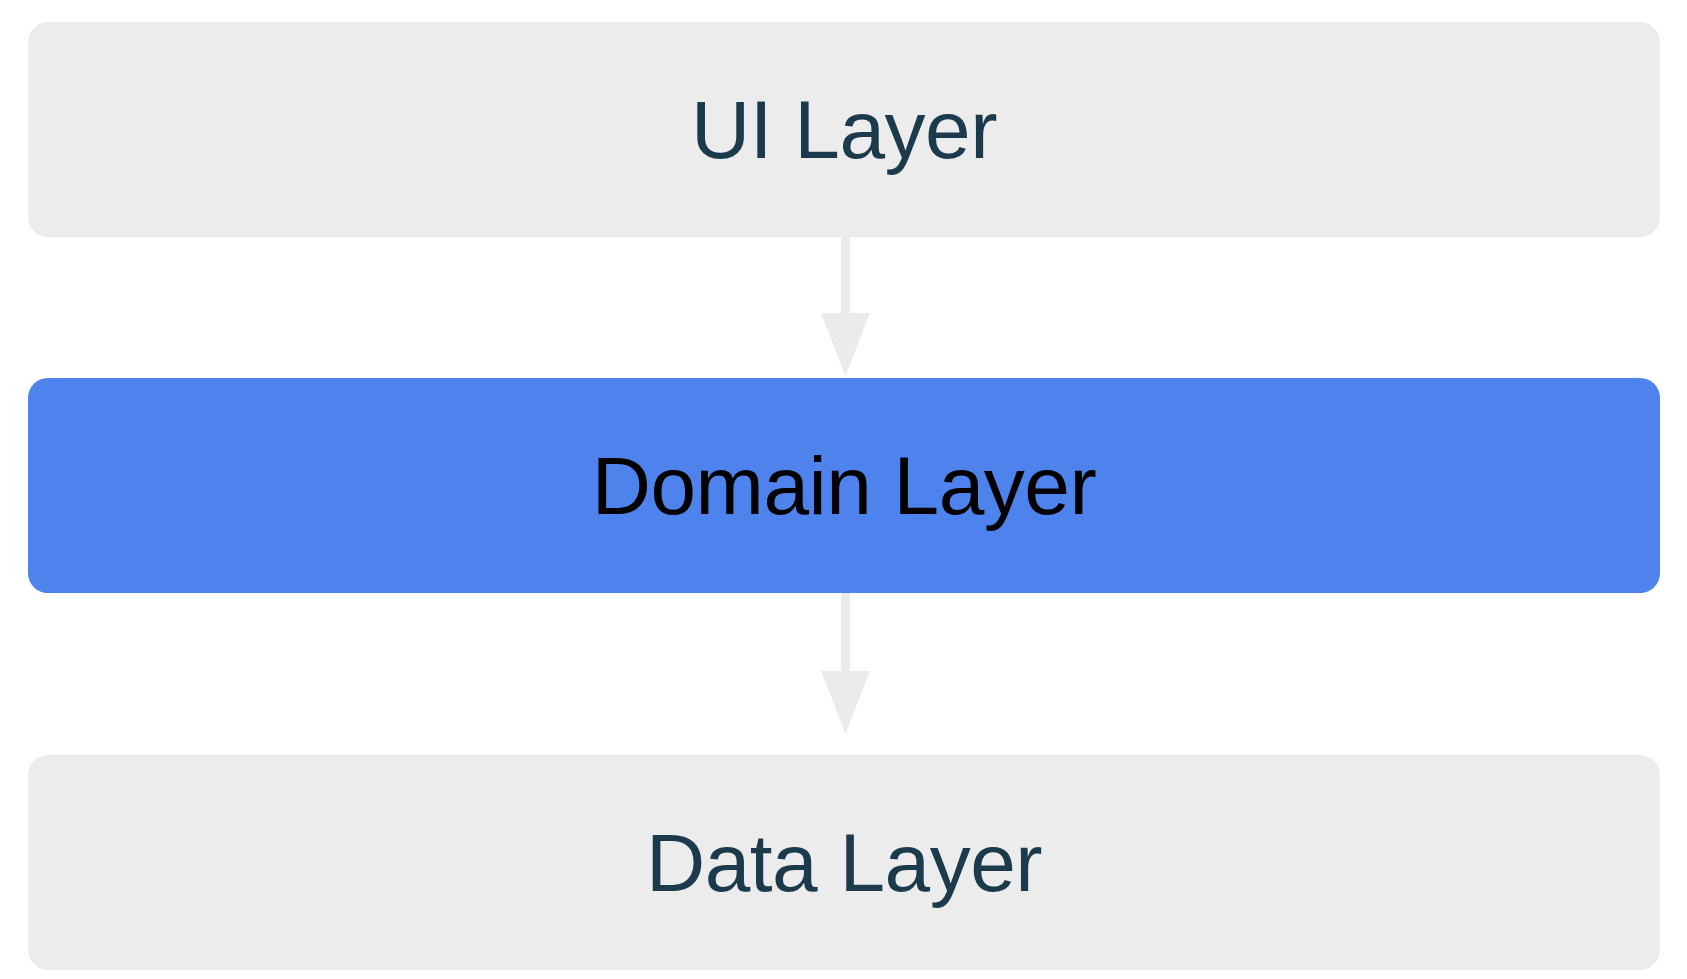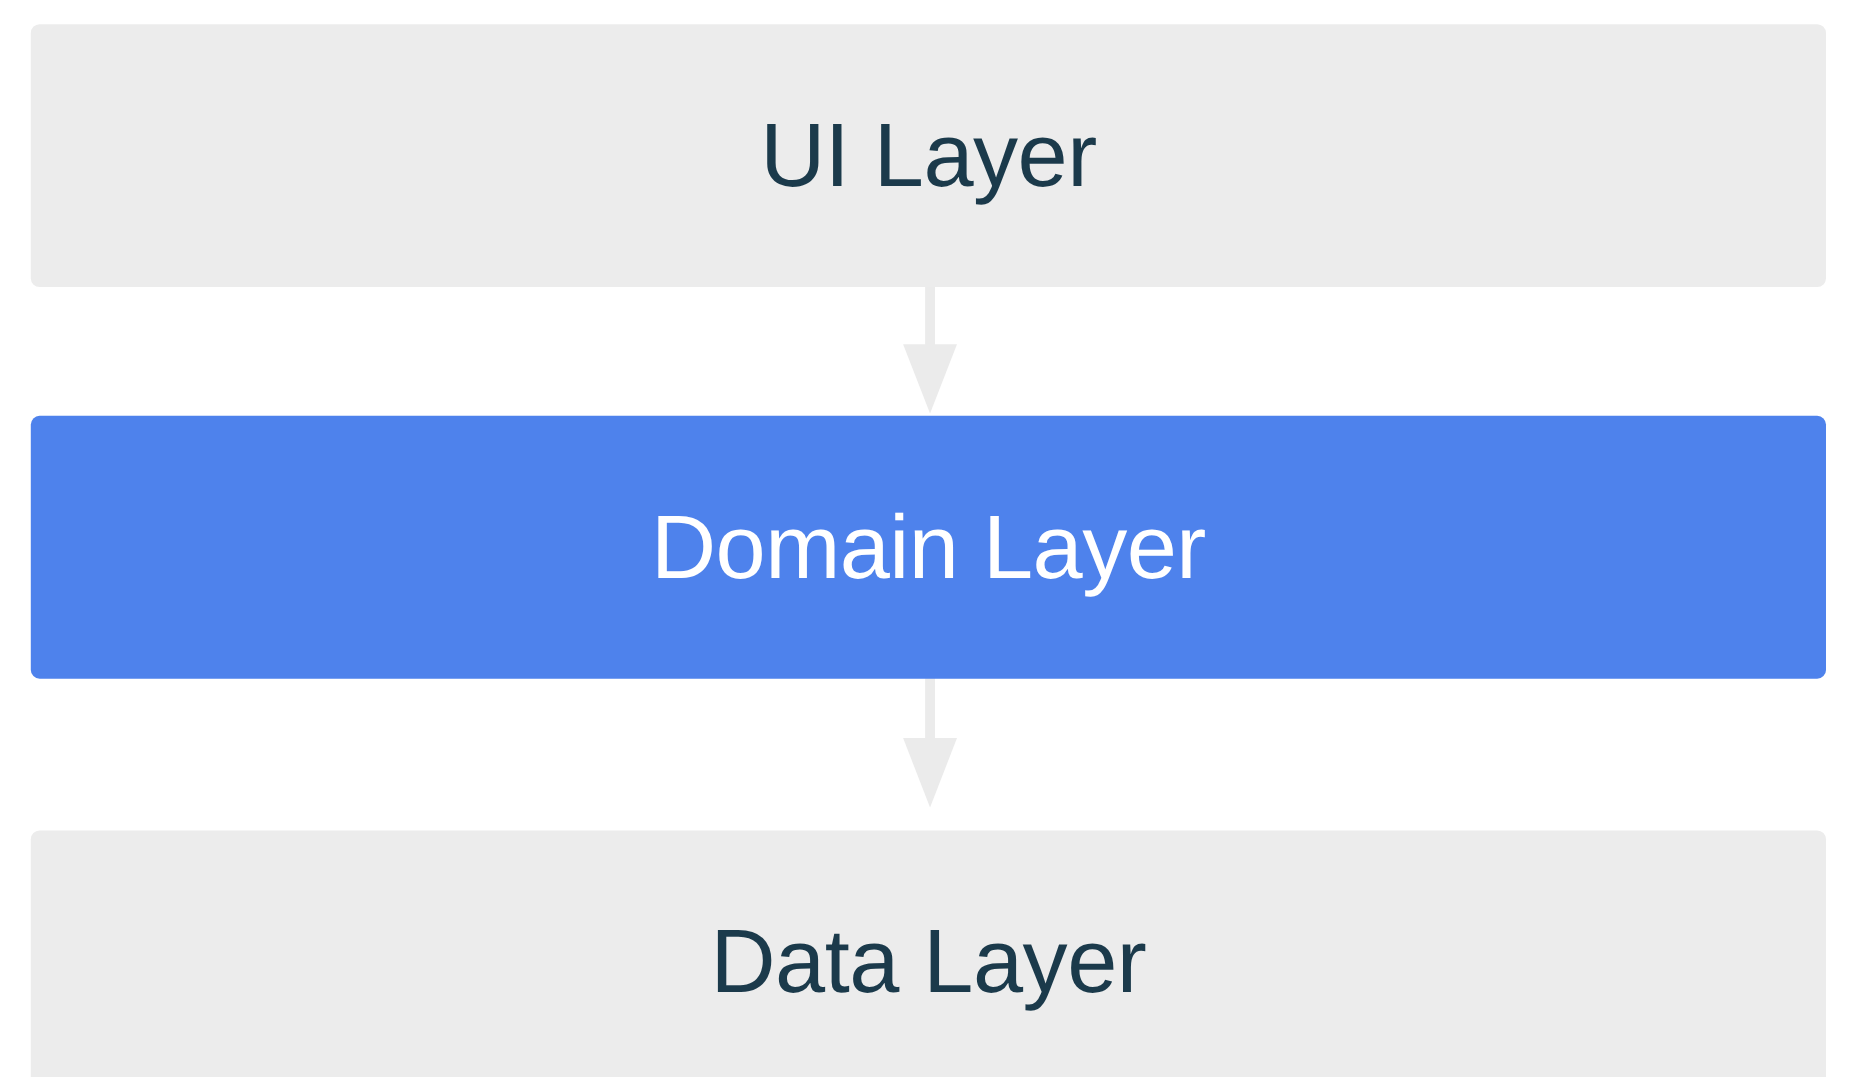--- a/index.html
+++ b/index.html
@@ -15,22 +15,22 @@
     width: 1687px;
     height: 979px;
     background: #ffffff;
     overflow: hidden;
   }
 
   .layer-node {
     position: absolute;
     left: 28px;
     width: 1632px;
-    height: 239px;
-    border-radius: 8px;
+    height: 215px;
+    border-radius: 20px;
     display: flex;
     align-items: center;
     justify-content: center;
     box-sizing: border-box;
   }
   .layer-node .node-label {
     font-family: "Liberation Sans", sans-serif;
     font-size: 82px;
     font-weight: 400;
     letter-spacing: -0.5px;
@@ -38,21 +38,21 @@
     white-space: nowrap;
     user-select: none;
   }
 
   #node-ui-layer   { top: 22px;  background: #ececec; }
   #node-domain-layer { top: 378px; background: #4e82ec; }
   #node-data-layer { top: 735px; background: #ececec; margin-top: 20px; }
 
   #node-ui-layer .node-label,
   #node-data-layer .node-label { color: #1b3a4b; }
-  #node-domain-layer .node-label { color: #ffffff; }
+  #node-domain-layer .node-label { color: #000000; }
 
   .edge-arrow {
     position: absolute;
     left: 0;
     top: 0;
     width: 1687px;
     height: 979px;
     pointer-events: none;
   }
 </style>

